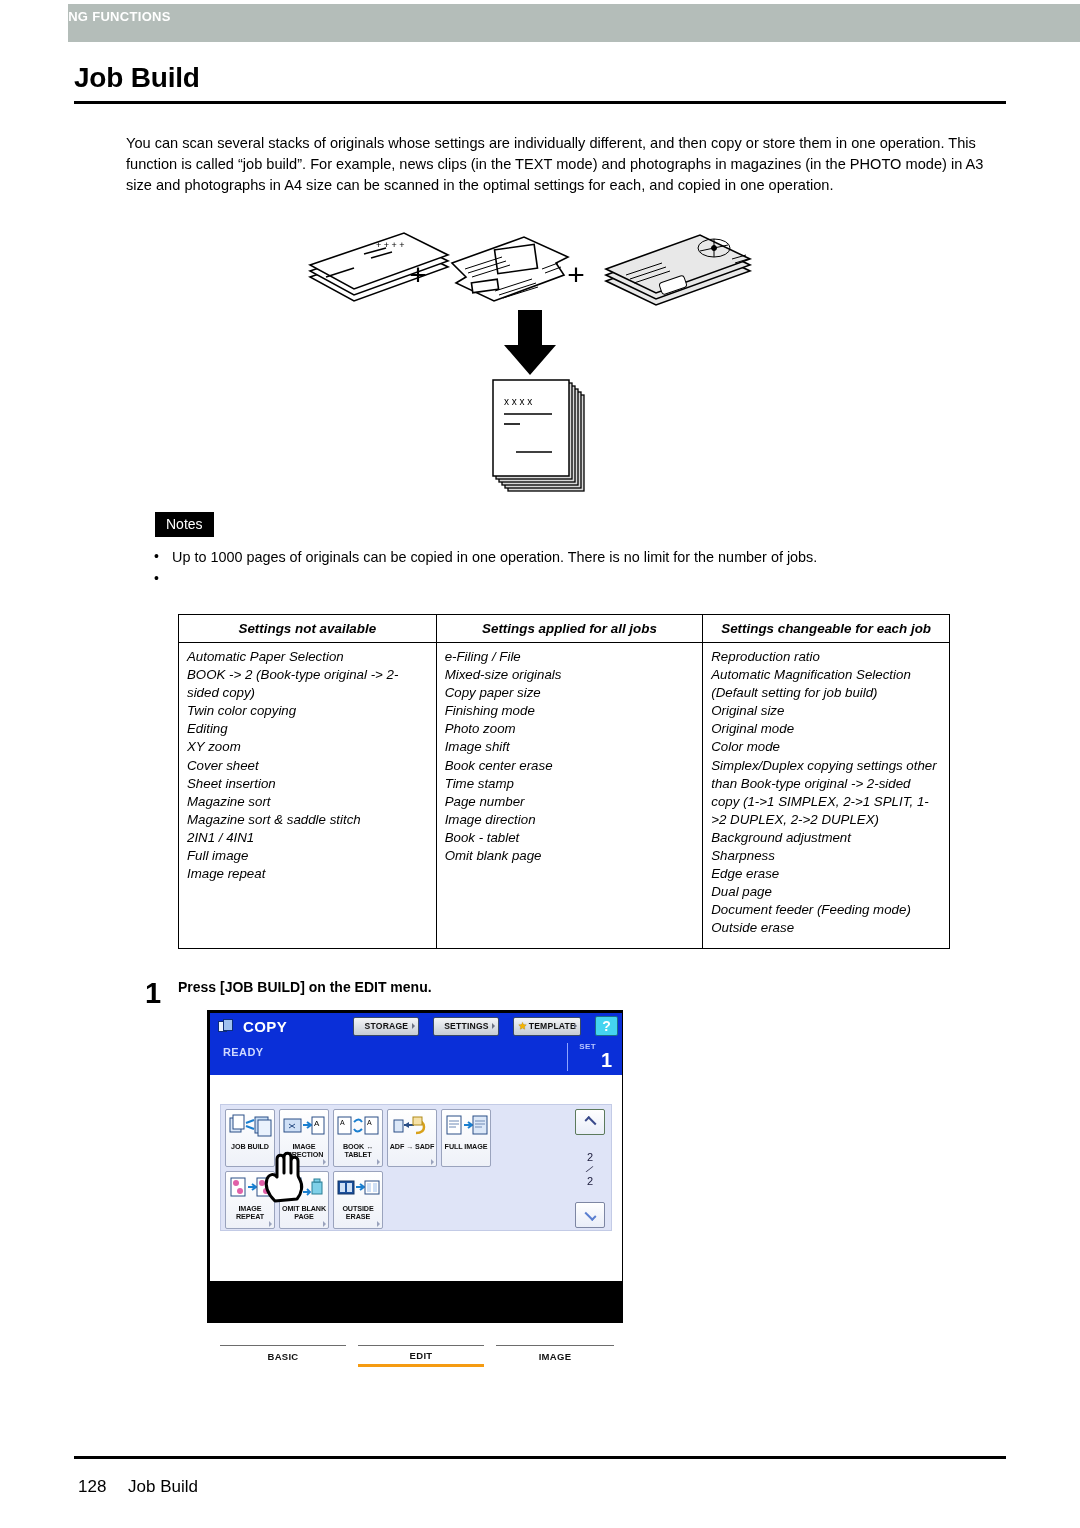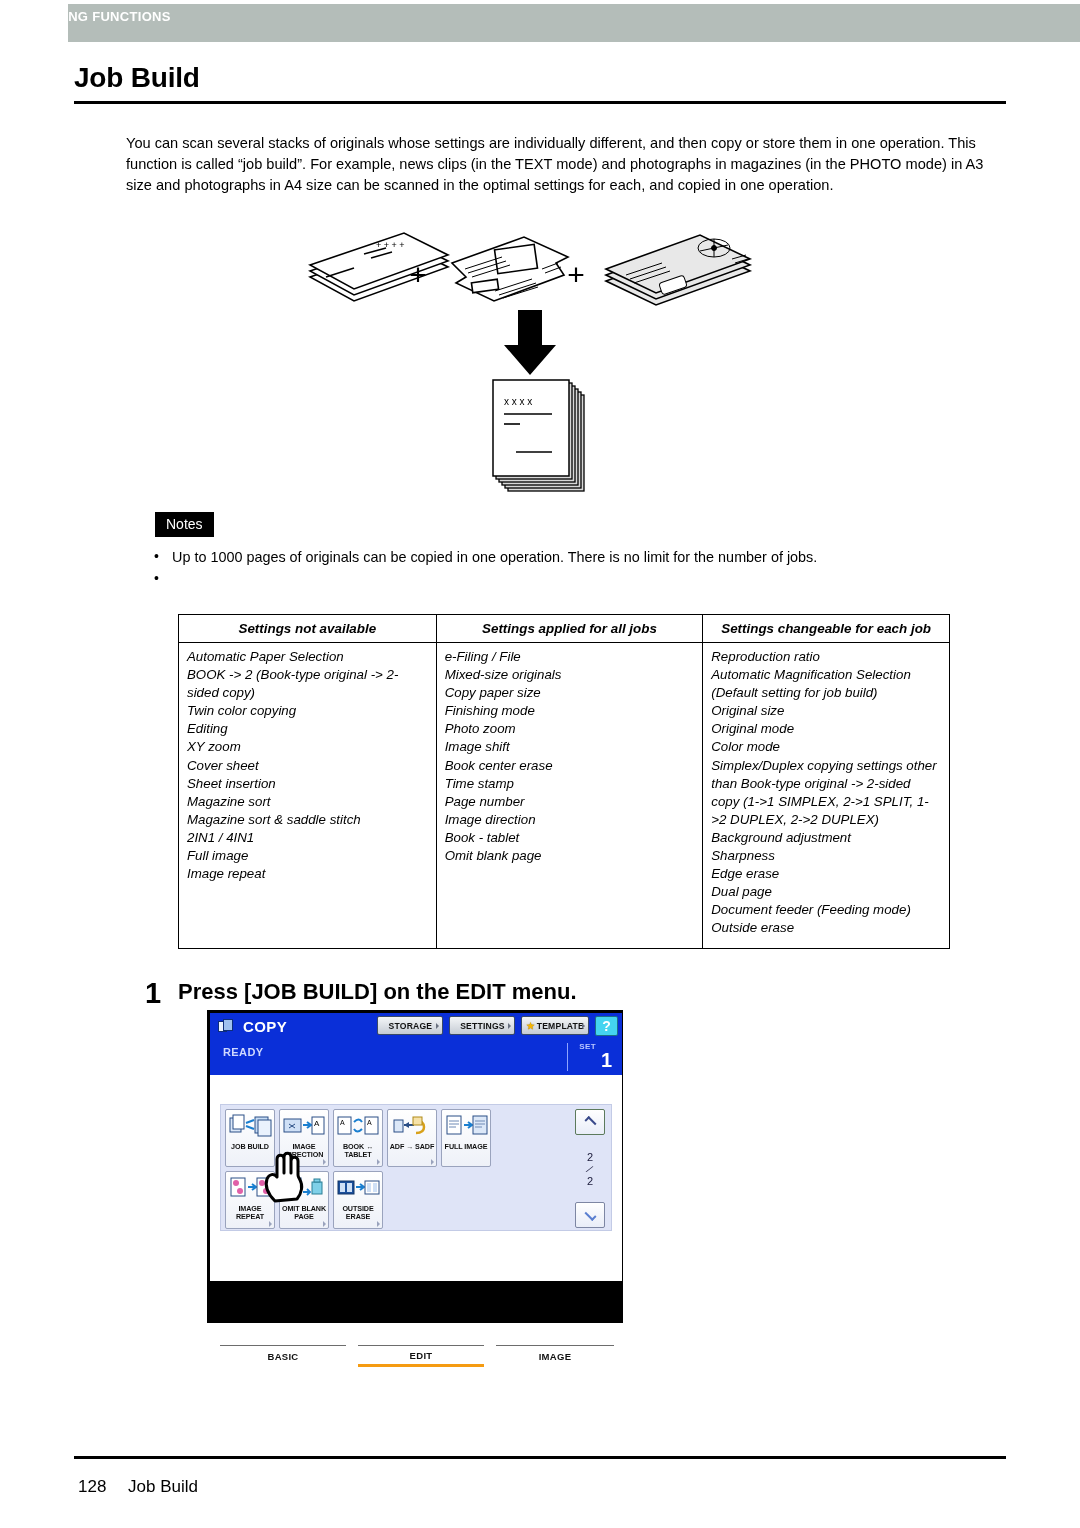--- a/index.html
+++ b/index.html
@@ -121,21 +121,21 @@
   
   .step-number {
     position: absolute;
     left: 145px; top: 977px;
     font-size: 29px;
     font-weight: bold;
   }
   .step-text {
     position: absolute;
     left: 178px; top: 979px;
-    font-size: 22px;
+    font-size: 14px;
     font-weight: bold;
   }
 
   
   .panel {
     position: absolute;
     left: 207px; top: 1010px;
     width: 416px; height: 313px;
     background: #000;
     border: 1px solid #000;
@@ -161,21 +161,21 @@
   .copy-icon i.a { left:0; top:2px; width:9px; height:11px; background:#eaf2ff; }
   .copy-icon i.b { left:5px; top:0px; width:10px; height:12px; background:#9fc0ef; }
   .panel-app-title {
     color: #fff; font-weight: bold;
     font-size: 15px; margin-left: 8px;
     letter-spacing: .4px;
   }
   .hdr-btns {
     position: absolute;
     right: 4px; top: 3px;
-    display: flex; align-items: flex-start; gap: 6px;
+    display: flex; align-items: center; gap: 14px;
   }
   .hdr-btn {
     height: 19px;
     background: linear-gradient(#f4f6f8,#c6ccd4);
     border: 1px solid #3a4a66;
     border-radius: 2px;
     font-size: 8.6px;
     font-weight: bold;
     color: #111;
     display: flex;

